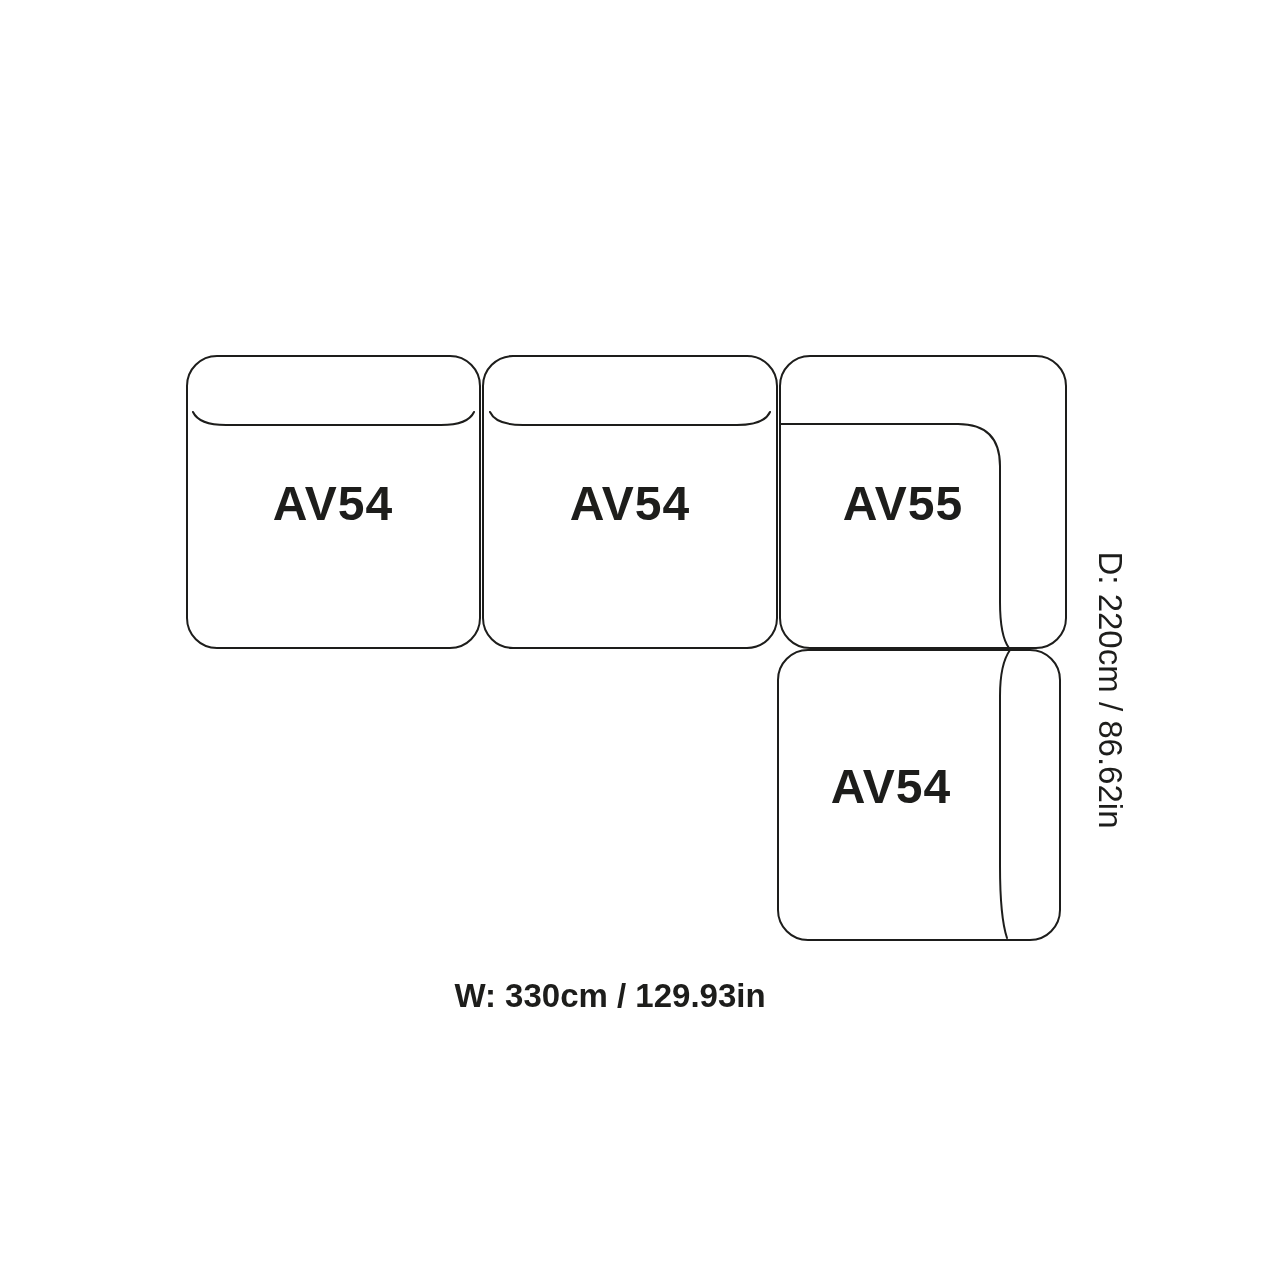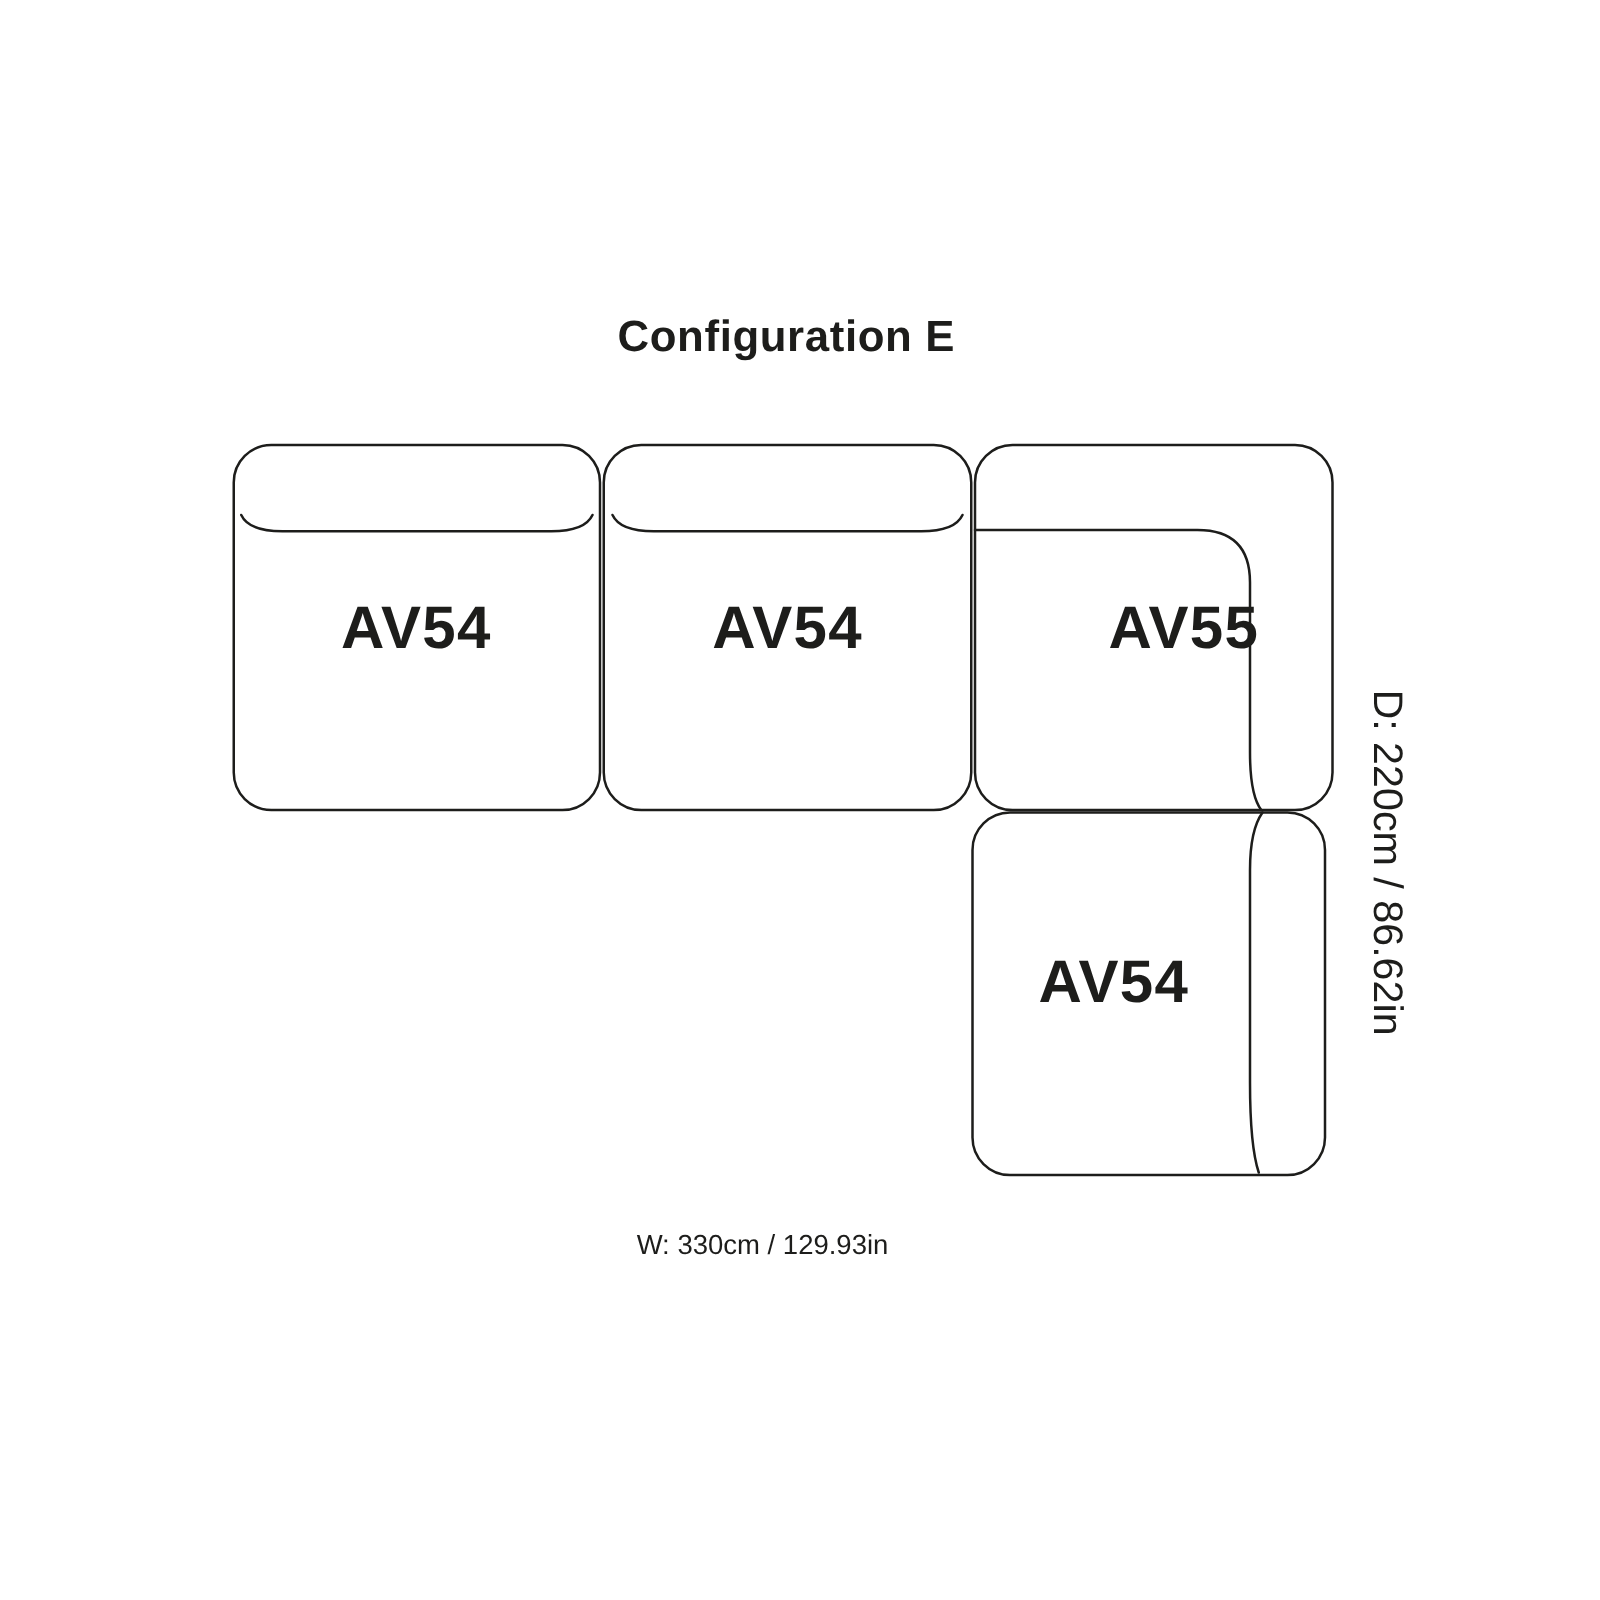--- a/index.html
+++ b/index.html
@@ -34,29 +34,29 @@
   .module-label {
     position: absolute;
     transform: translate(-50%, -50%);
     font-size: 48px;
     font-weight: 700;
     letter-spacing: 1px;
     white-space: nowrap;
   }
   .label-1 { left: 333px;  top: 503px; }
   .label-2 { left: 630px;  top: 503px; }
-  .label-3 { left: 903px;  top: 503px; margin-left: 44px; }
+  .label-3 { left: 903px;  top: 503px; }
   .label-4 { left: 891px;  top: 786px; }
   .dim-width {
     position: absolute;
     left: 610px;
     top: 996px;
     transform: translate(-50%, -50%);
-    font-size: 22px;
-    font-weight: 400;
+    font-size: 33px;
+    font-weight: 700;
     white-space: nowrap;
   }
   .dim-depth {
     position: absolute;
     left: 1110px;
     top: 690px;
     transform: translate(-50%, -50%) rotate(90deg);
     font-size: 33px;
     font-weight: 400;
     white-space: nowrap;
@@ -71,21 +71,20 @@
     stroke: #1d1d1b;
     stroke-width: 2;
     stroke-linecap: round;
   }
 </style>
 </head>
 <body>
 
 <div class="canvas">
 
-  <div class="title">Configuration E</div>
 
   <svg class="diagram-svg" width="1280" height="1280" viewBox="0 0 1280 1280">
 
     <rect class="outline" x="187" y="356" width="293" height="292" rx="30"></rect>
     <path class="cushion" d="M 193 412 Q 199 425 226 425 L 441 425 Q 468 425 474 412"></path>
 
     <rect class="outline" x="483" y="356" width="294" height="292" rx="30"></rect>
     <path class="cushion" d="M 490 412 Q 496 425 523 425 L 737 425 Q 764 425 770 412"></path>
 
     <rect class="outline" x="780" y="356" width="286" height="292" rx="30"></rect>

